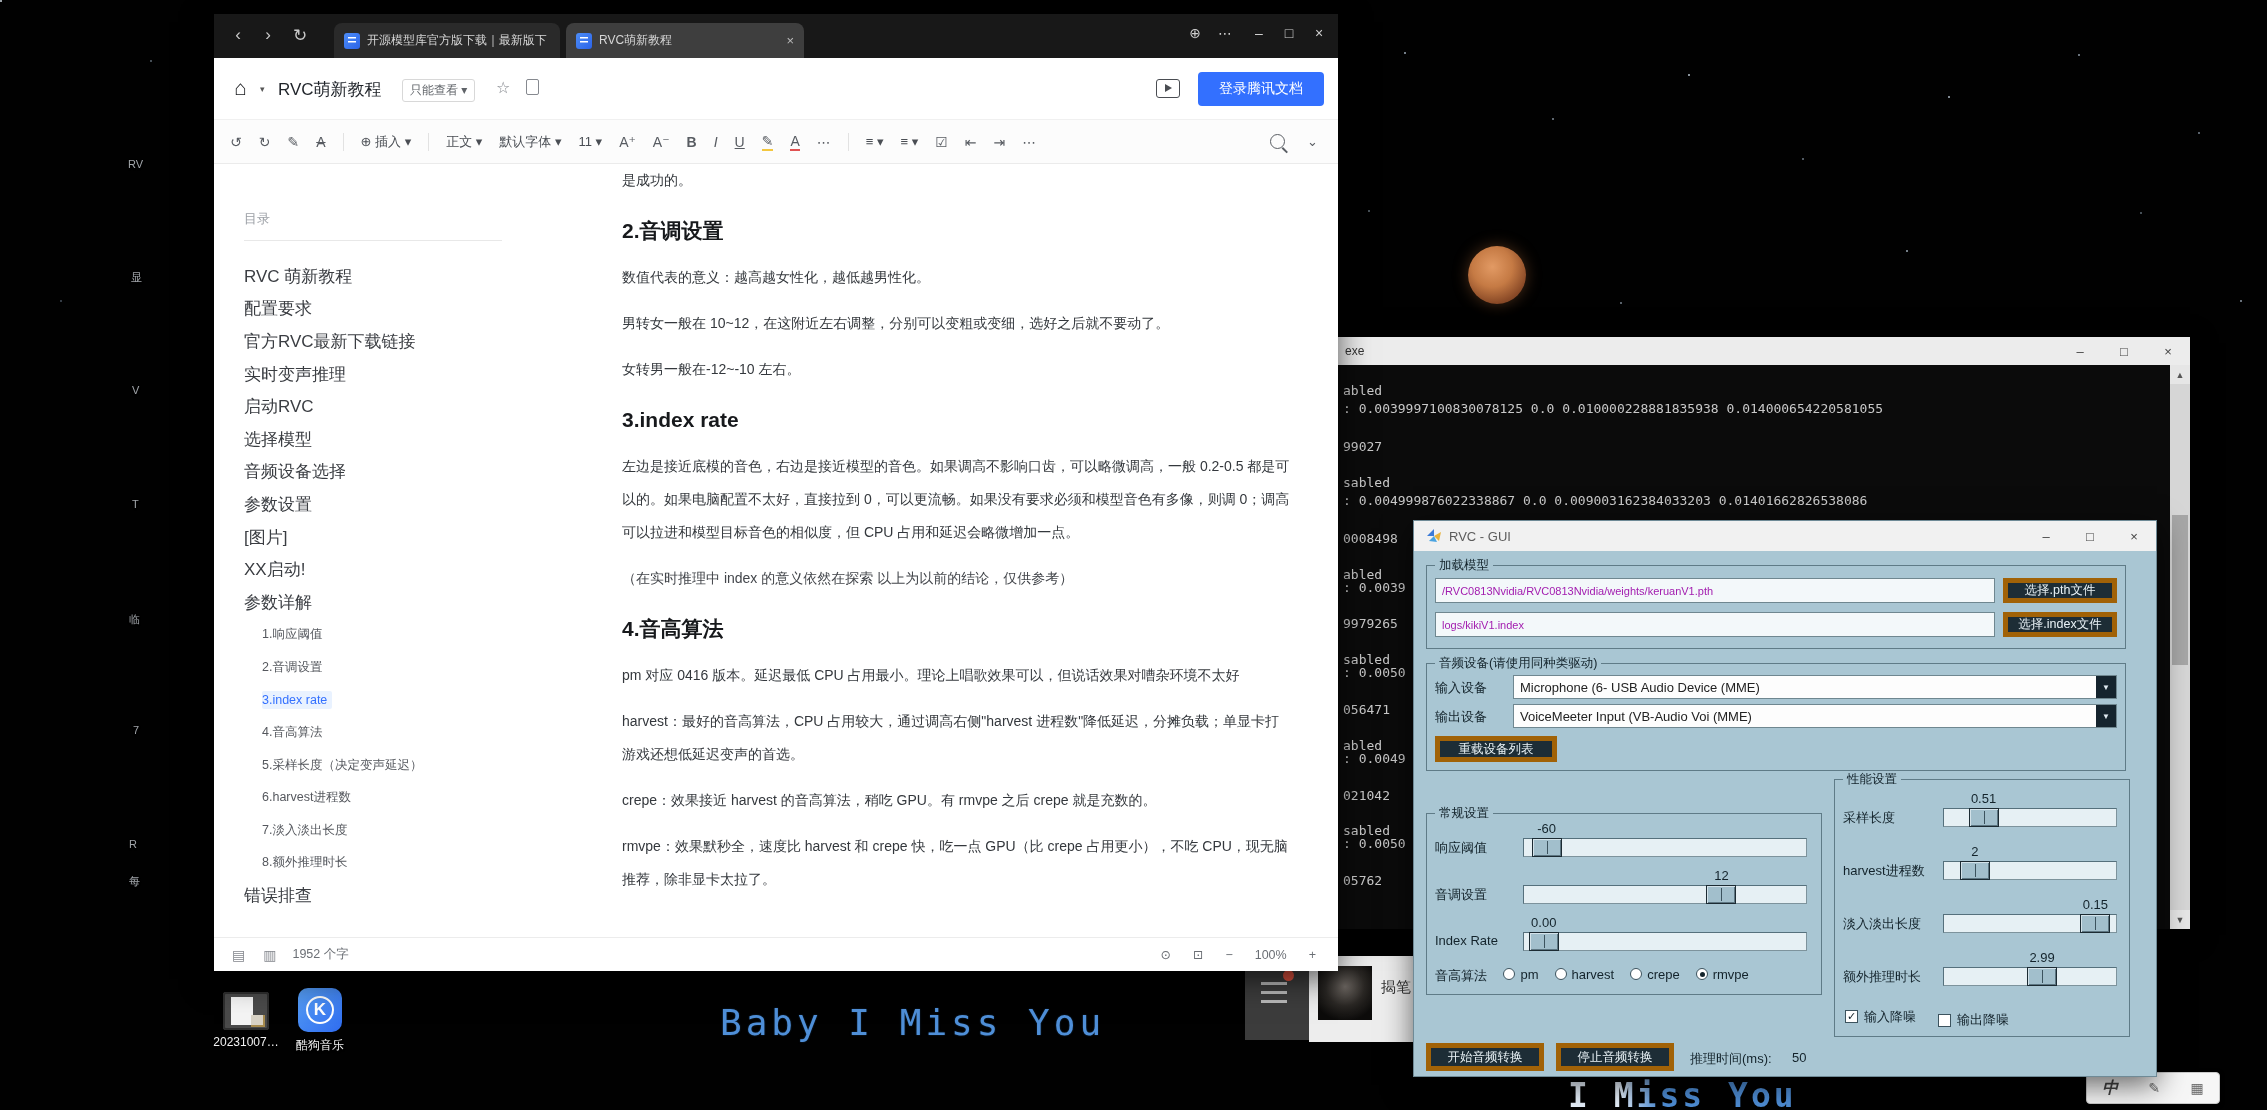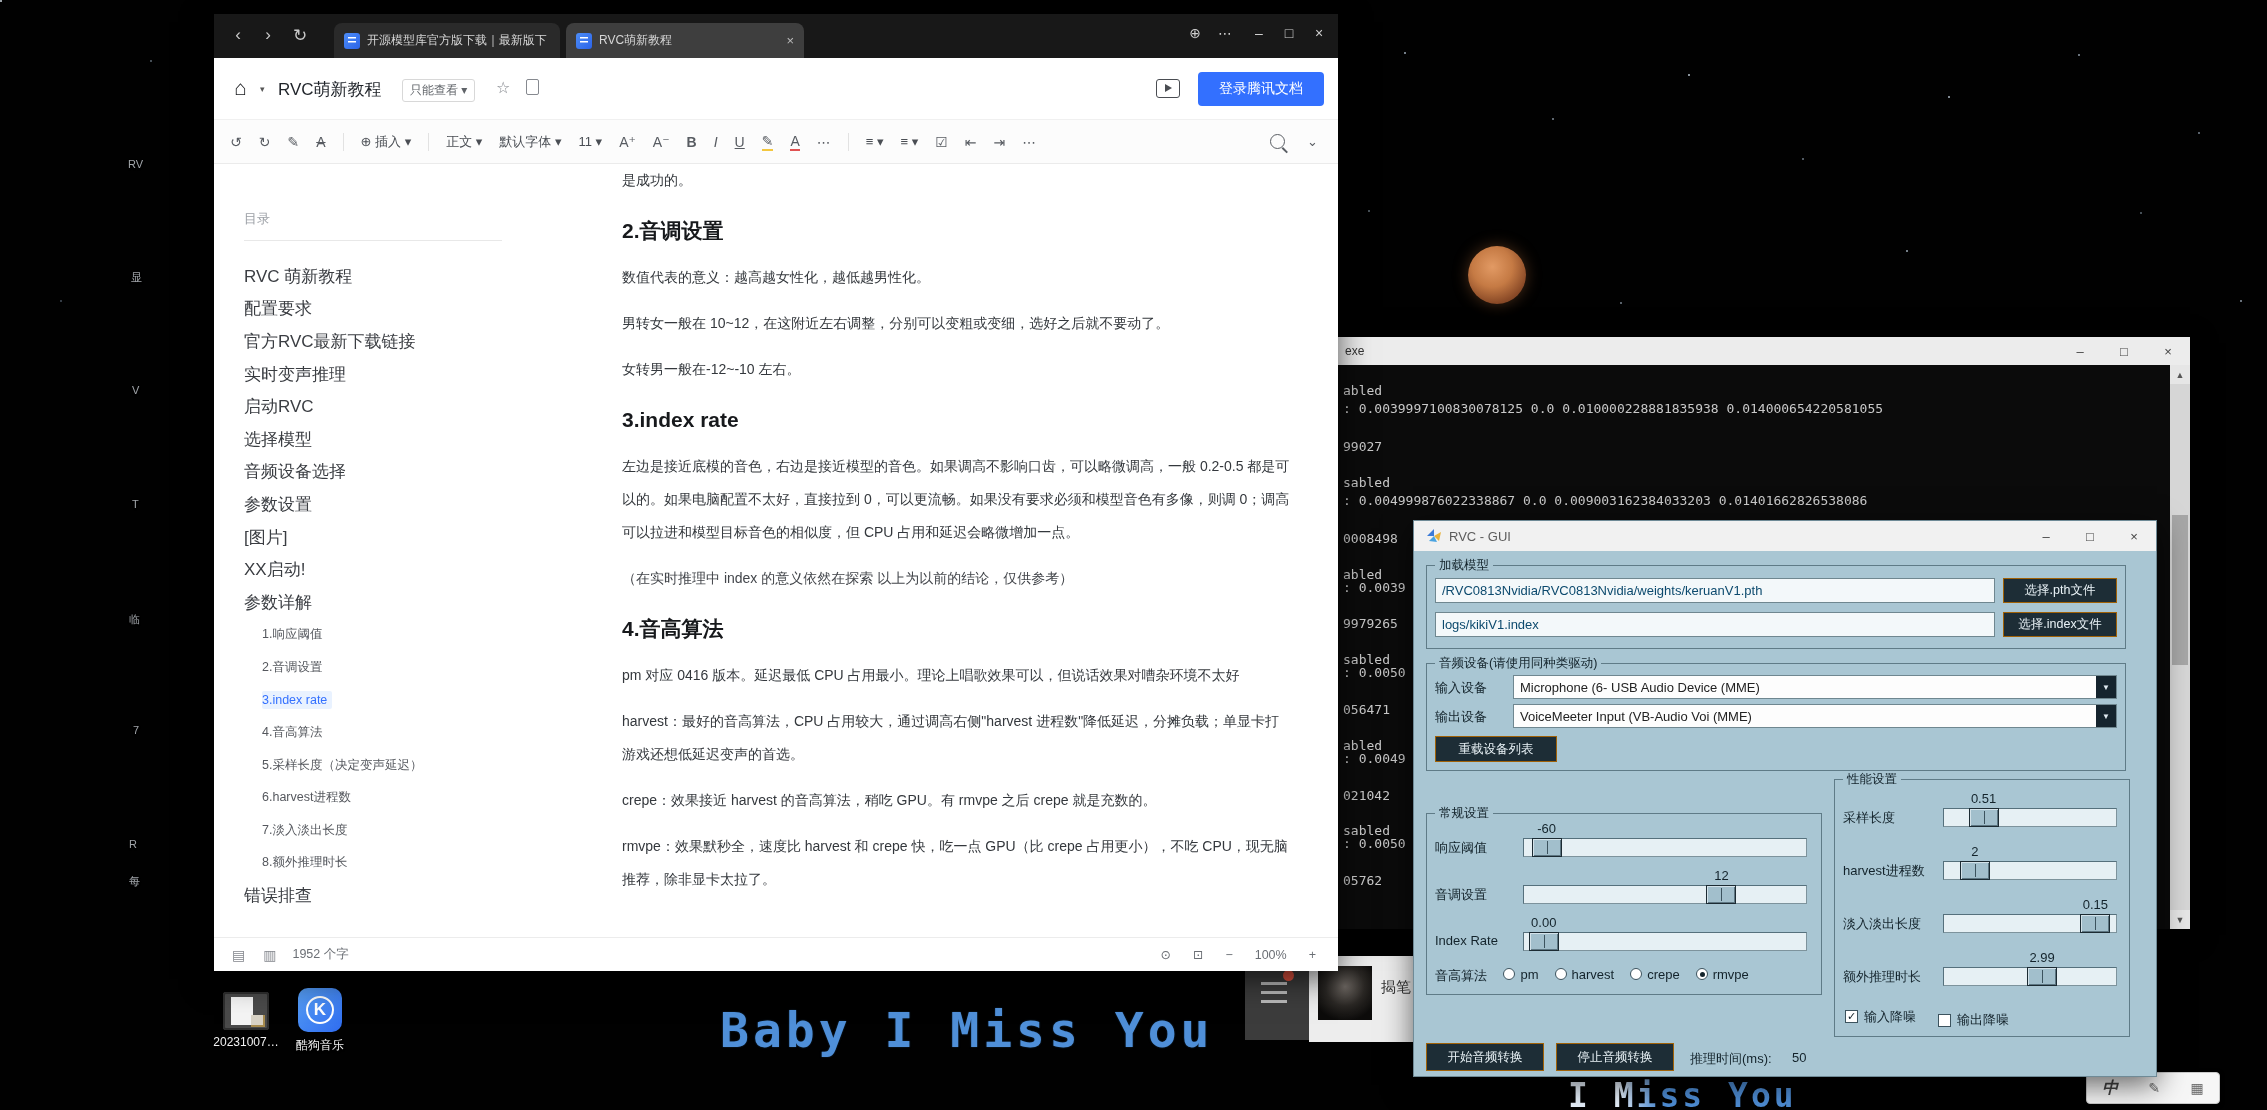--- a/index.html
+++ b/index.html
@@ -24,21 +24,21 @@
     box-shadow:inset 0 0 0 2px #2e2e2e; }
   #icon-video .art::before { content:""; position:absolute; left:8px; top:5px; width:22px; height:28px; background:#f4f4f4; }
   #icon-video .art::after { content:""; position:absolute; right:4px; bottom:3px; width:14px; height:12px; background:#d9d3c6;
     box-shadow:inset -2px -2px 0 #a78b4e; }
   #icon-kugou .art { width:44px; height:44px; margin:0 auto; border-radius:10px;
     background:linear-gradient(135deg,#57a0f5,#2f6cf0); display:flex; align-items:center; justify-content:center; }
   #icon-kugou .ring { width:28px; height:28px; border:2.5px solid #fff; border-radius:50%;
     display:flex; align-items:center; justify-content:center; color:#fff; font-weight:bold; font-size:17px; }
 
   .lyrics-main { position:absolute; left:720px; top:1002px; font-family:"DejaVu Sans Mono",monospace;
-    font-weight:bold; font-size:48px; letter-spacing:4px; color:#4f8fd8; text-shadow:0 0 2px #16324e; }
+    font-weight:normal; font-size:36px; letter-spacing:4px; color:#4f8fd8; text-shadow:0 0 2px #16324e; }
   .lyrics-now { position:absolute; left:1568px; top:1076px; font-family:"DejaVu Sans Mono",monospace;
     font-weight:bold; font-size:33px; letter-spacing:3px;
     background:linear-gradient(90deg,#eaf4ff 0%,#eaf4ff 22%,#4f8fd8 40%);
     -webkit-background-clip:text; background-clip:text; color:transparent; }
 
   
   #player-左 { position:absolute; left:1245px; top:962px; width:64px; height:78px; background:#3c3c3c; }
   #player-左 .bars { position:absolute; left:16px; top:20px; width:26px; }
   #player-左 .bars i { display:block; height:3px; background:#b9b9b9; margin-bottom:6px; }
   #player-左 .dot { position:absolute; left:38px; top:8px; width:11px; height:11px; border-radius:50%; background:#e0523f; }
@@ -147,23 +147,23 @@
 
   
   #rvc { position:absolute; left:1413px; top:520px; width:744px; height:557px; z-index:4;
     background:#a9c6d3; border:1px solid #6f8a96; box-shadow:0 8px 28px rgba(0,0,0,.6); }
   #rvc .tbar { position:absolute; left:0; top:0; right:0; height:30px; background:#f1f1f1;
     display:flex; align-items:center; padding-left:12px; font-size:13px; color:#5c5c5c; }
   #rvc .tbar svg { margin-right:7px; }
   #rvc .tctrls { position:absolute; right:0; top:0; height:30px; display:flex; }
   .fs { position:absolute; border:1px solid #5f7b87; }
   .fs > .lg { position:absolute; left:8px; top:-9px; background:#a9c6d3; padding:0 4px; font-size:12.5px; color:#13232b; }
-  .field { position:absolute; height:25px; background:#f3f8fa; border:1px solid #6f8790; font-size:13px; color:#0c4a6e;
+  .field { position:absolute; height:25px; background:#f3f8fa; border:1px solid #6f8790; font-size:11px; color:#a21caf;
     display:flex; align-items:center; padding-left:6px; white-space:nowrap; overflow:hidden; }
-  .dkbtn { position:absolute; background:#1d2d36; border:1px solid #a16207; color:#eaf3f7; font-size:12.5px;
+  .dkbtn { position:absolute; background:#1d2d36; border:5px solid #a16207; color:#eaf3f7; font-size:12.5px;
     display:flex; align-items:center; justify-content:center; }
   .rowlab { position:absolute; font-size:13px; color:#13232b; white-space:nowrap; }
   .combo { position:absolute; height:24px; background:#fdfdfd; border:1px solid #6f8790; font-size:13px; color:#222;
     display:flex; align-items:center; padding-left:6px; white-space:nowrap; overflow:hidden; }
   .combo .dd { position:absolute; right:0; top:0; bottom:0; width:20px; background:#15242e; color:#dfeaf0;
     font-size:8px; display:flex; align-items:center; justify-content:center; }
 
   .srow { position:absolute; height:19px; }
   .strack { position:absolute; left:0; right:0; top:0; height:19px; background:#e6f0f4;
     border:1px solid #7d939c; border-top-color:#55707c; border-left-color:#55707c; }

